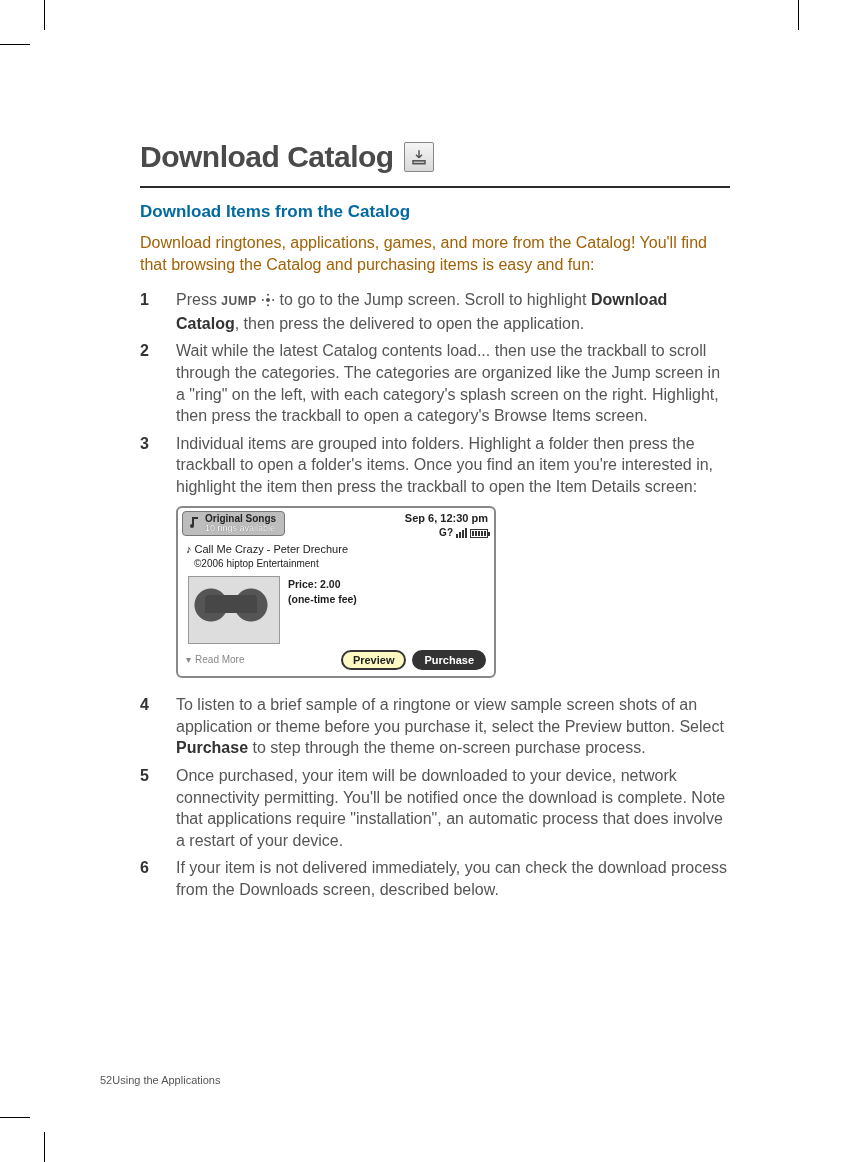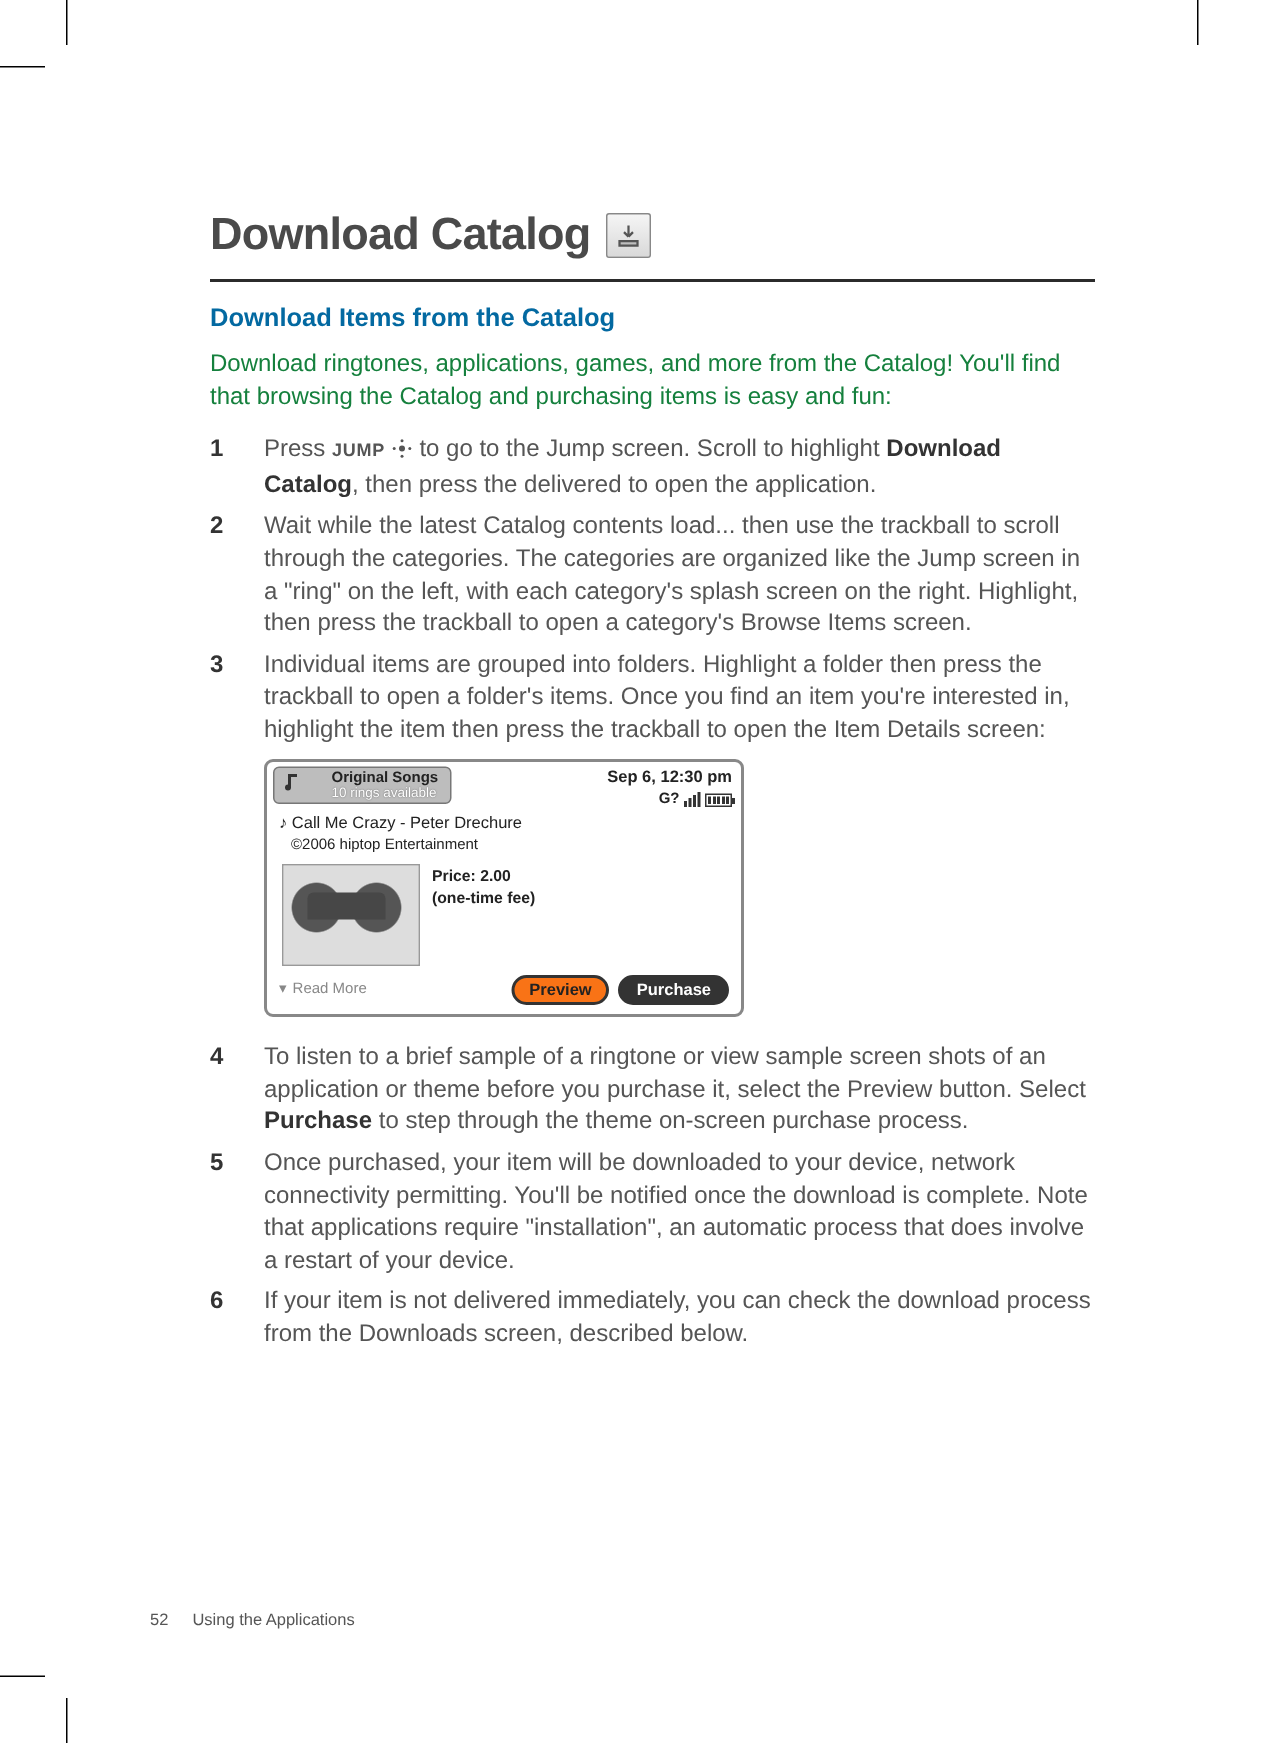--- a/index.html
+++ b/index.html
@@ -48,21 +48,21 @@
   h2.subhead {
     font-size: 17px;
     font-weight: 700;
     color: #0369a1;
     margin-bottom: 10px;
   }
 
   p.intro {
     font-size: 16px;
     line-height: 1.35;
-    color: #15803d;
+    color: #a16207;
     margin-bottom: 14px;
   }
 
   ol.steps { list-style: none; }
   ol.steps > li {
     display: flex;
     gap: 20px;
     font-size: 16px;
     line-height: 1.35;
     color: #555;
@@ -96,21 +96,21 @@
   }
   .ds-tab {
     background: #bdbdbd;
     border: 1px solid #777;
     border-radius: 4px;
     padding: 1px 8px 2px 4px;
     font-weight:700;
     font-size:10px;
     line-height:1.1;
     color:#222;
-    display:flex; gap:20px; align-items:center;
+    display:flex; gap:4px; align-items:center;
   }
   .ds-tab .sub { display:block; font-size:9px; font-weight:400; color:#fff; text-shadow:0 0 1px #555; }
   .ds-time { text-align:right; font-weight:700; font-size:11px; }
   .ds-status { display:flex; gap:3px; justify-content:flex-end; align-items:center; margin-top:1px; }
   .sig-bars { display:flex; gap:1px; align-items:flex-end; }
   .sig-bars span { width:2px; background:#333; display:block; }
   .sig-bars span:nth-child(1){height:4px;} .sig-bars span:nth-child(2){height:6px;}
   .sig-bars span:nth-child(3){height:8px;} .sig-bars span:nth-child(4){height:10px;}
   .batt { width:18px; height:9px; border:1px solid #333; position:relative; }
   .batt::after { content:""; position:absolute; right:-3px; top:2px; width:2px; height:4px; background:#333; }
@@ -150,31 +150,31 @@
     padding: 4px 8px 6px 8px;
   }
   .ds-readmore { color:#888; font-size:10px; display:flex; align-items:center; gap:4px; }
   .ds-btns { display:flex; gap:6px; }
   .pill {
     border: 2px solid #333;
     border-radius: 10px;
     padding: 0 10px;
     font-size: 11px;
     font-weight:700;
-    background:#f97316;
+    background:#fef9c3;
     line-height: 16px;
   }
   .pill.dark { background:#333; color:#fff; }
 
   .footer {
     position:absolute;
     left:100px; bottom:76px;
     font-size: 11px;
     color:#555;
-    display:flex; gap:16px;
+    display:flex; 
   }
   .footer .pn { font-size:11px; }
 
   .note-icon { width:14px; height:14px; }
 </style>
 </head>
 <body>
 
 <div class="crop-tl-v"></div>
 <div class="crop-tl-h"></div>

